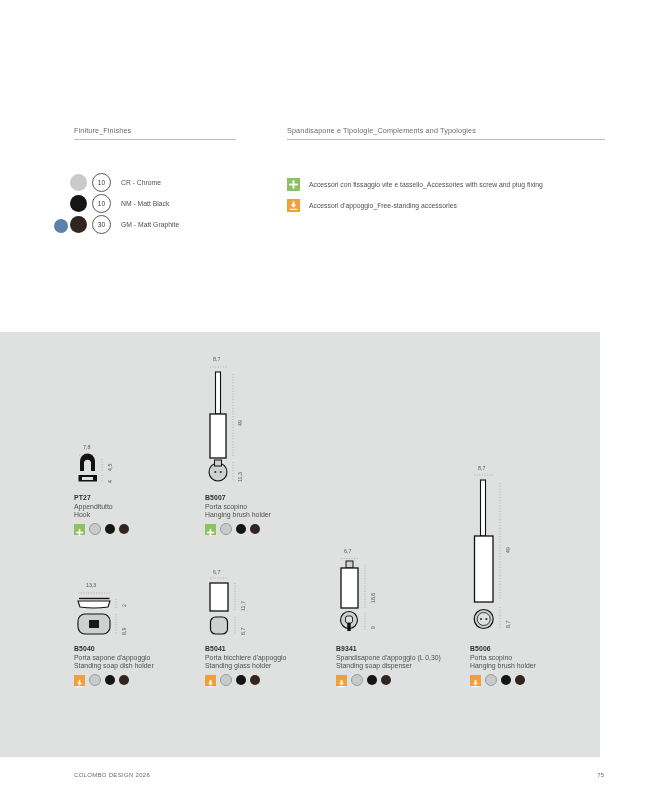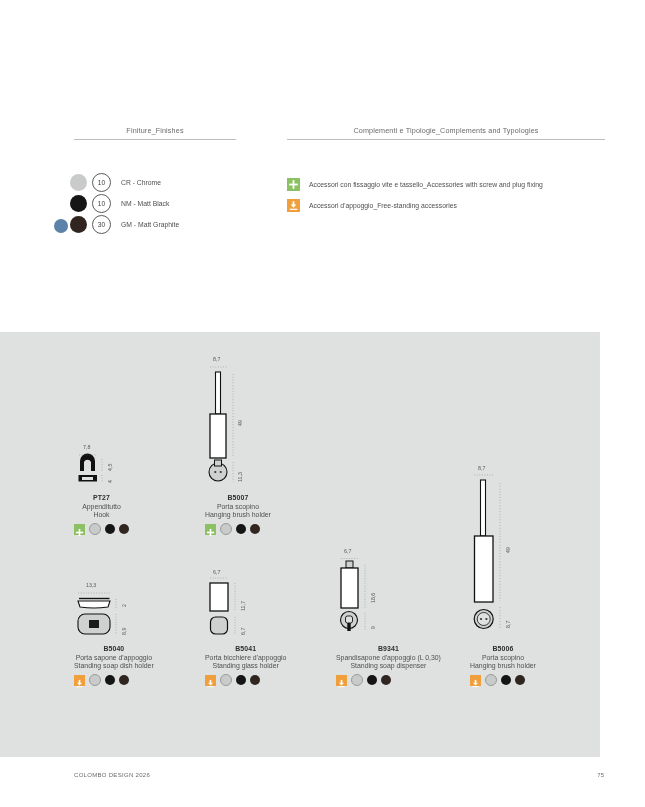--- a/index.html
+++ b/index.html
@@ -4,21 +4,21 @@
 <style>
   html,body{margin:0;padding:0;}
   body{
     width:645px;height:807px;
     background:#ffffff;
     font-family:"Liberation Sans", sans-serif;
     color:#4a4a4a;
     position:relative;
     overflow:hidden;
   }
-  .page{position:absolute;inset:0;text-align:center;}
+  .page{position:absolute;inset:0;}
 
   
   .legend{position:absolute;top:126px;left:0;width:645px;}
   .legend-col{position:absolute;}
   .legend-col.left{left:74px;width:162px;}
   .legend-col.right{left:287px;width:318px;}
   .legend-title{
     font-size:7.2px;letter-spacing:.15px;color:#6a6a6a;
     padding-bottom:4px;
   }
@@ -82,21 +82,21 @@
 <body>
 
 <div class="page">
 
   <div class="legend">
     <div class="legend-col left">
       <div class="legend-title">Finiture_Finishes</div>
       <div class="legend-rule"></div>
     </div>
     <div class="legend-col right">
-      <div class="legend-title">Complementi e Tipologie_Complements and Typologies</div>
+      <div class="legend-title">Spandisapone e Tipologie_Complements and Typologies</div>
       <div class="legend-rule"></div>
     </div>
   </div>
 
   <div class="finishes">
     <div class="blue-marker"></div>
 
     <div class="fin-row">
       <div class="fin-dot" style="background:#c9cbcb;"></div>
       <div class="fin-num">10</div>

